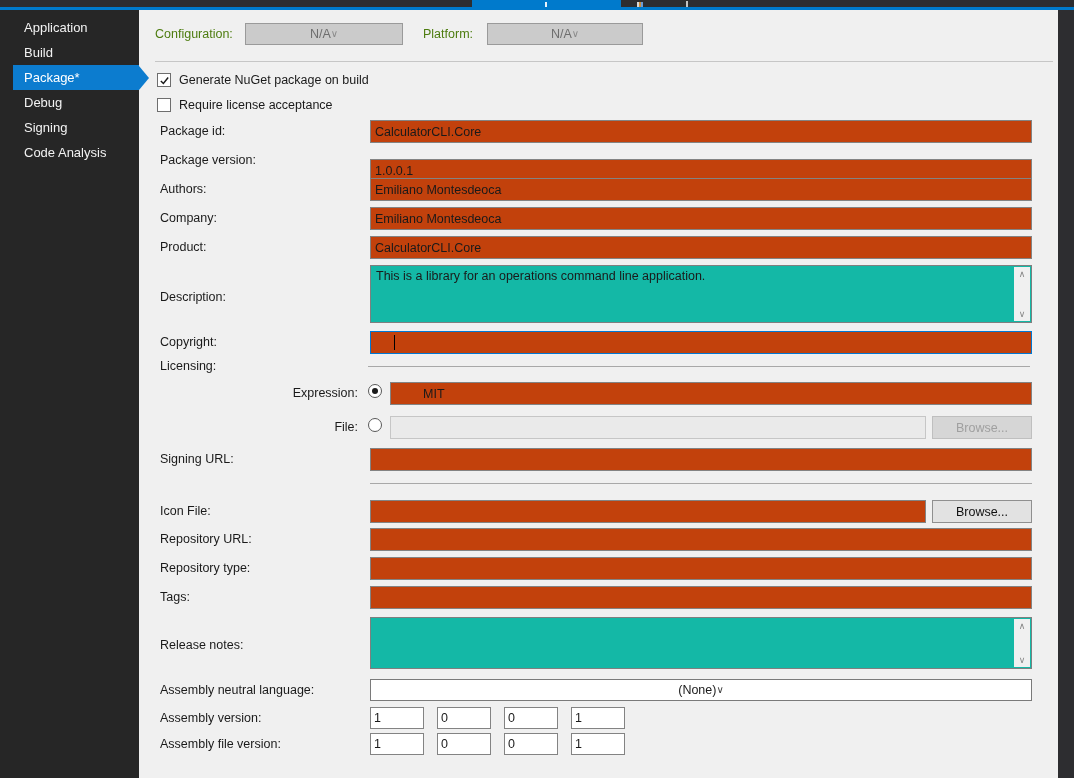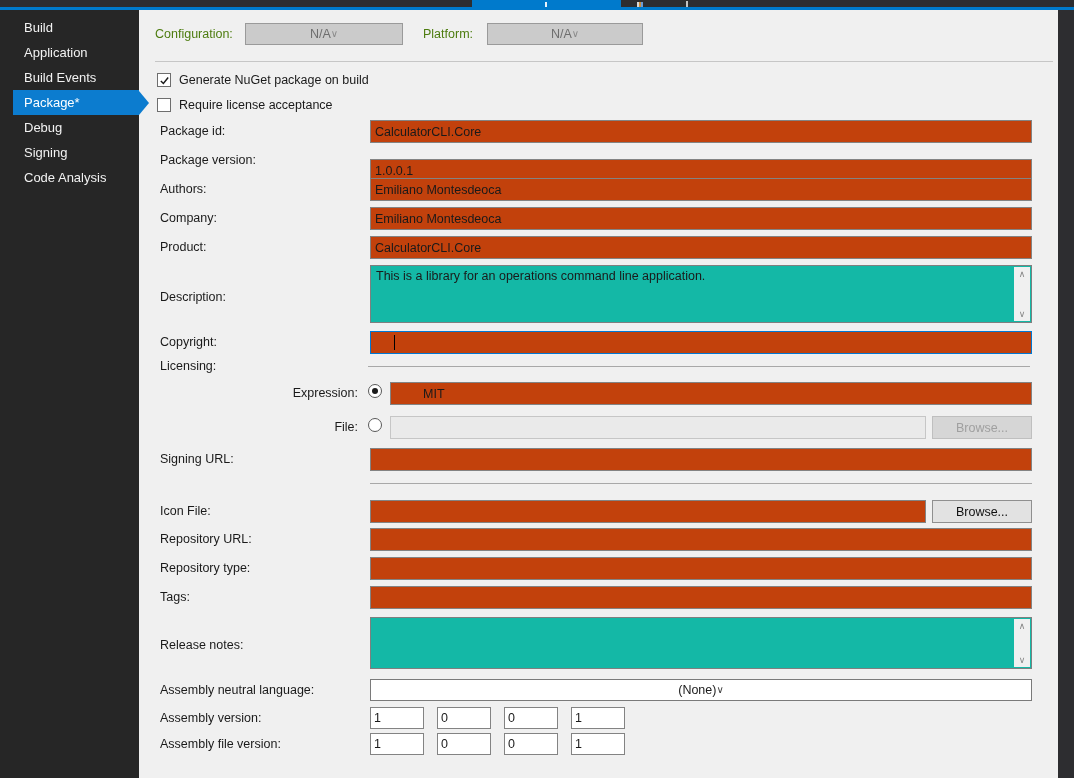--- a/index.html
+++ b/index.html
@@ -90,23 +90,22 @@
     <div class="tab-active"></div>
     <div class="frag frag-g"></div>
     <div class="frag frag-p"></div>
     <div class="frag frag-icon"></div>
     <div class="tab-underline"></div>
   </div>
 
   <div class="root">
 
     <nav class="sidebar">
+      <div class="side-item">Application</div>
       <div class="side-item">Build</div>
-      <div class="side-item">Application</div>
-      <div class="side-item">Build Events</div>
       <div class="side-item selected">Package*</div>
       <div class="side-item">Debug</div>
       <div class="side-item">Signing</div>
       <div class="side-item">Code Analysis</div>
     </nav>
 
     <main class="main">
 
       <span class="dlabel" style="left:16px;top:17px">Configuration:</span>
       <div class="combo disabled" style="left:106px;top:13px;width:158px">

